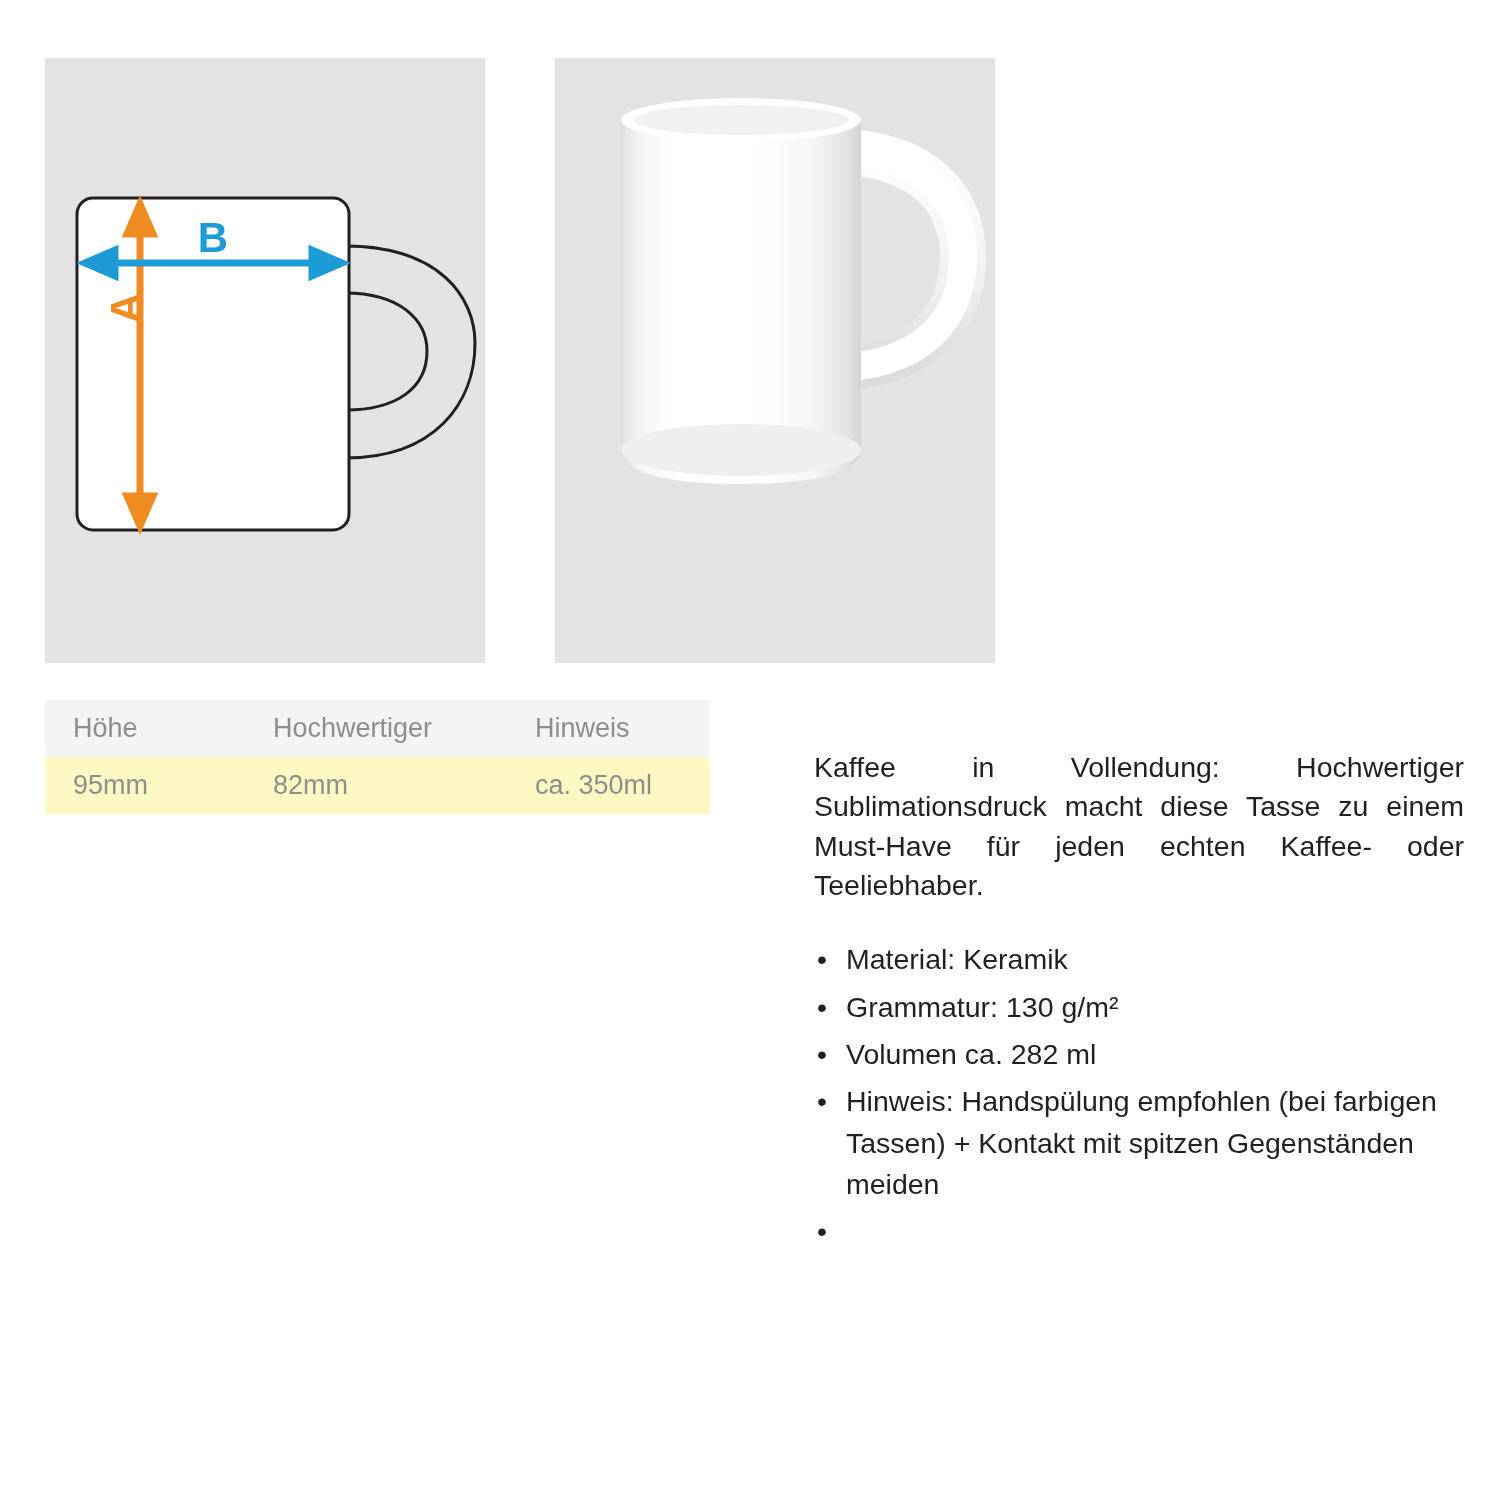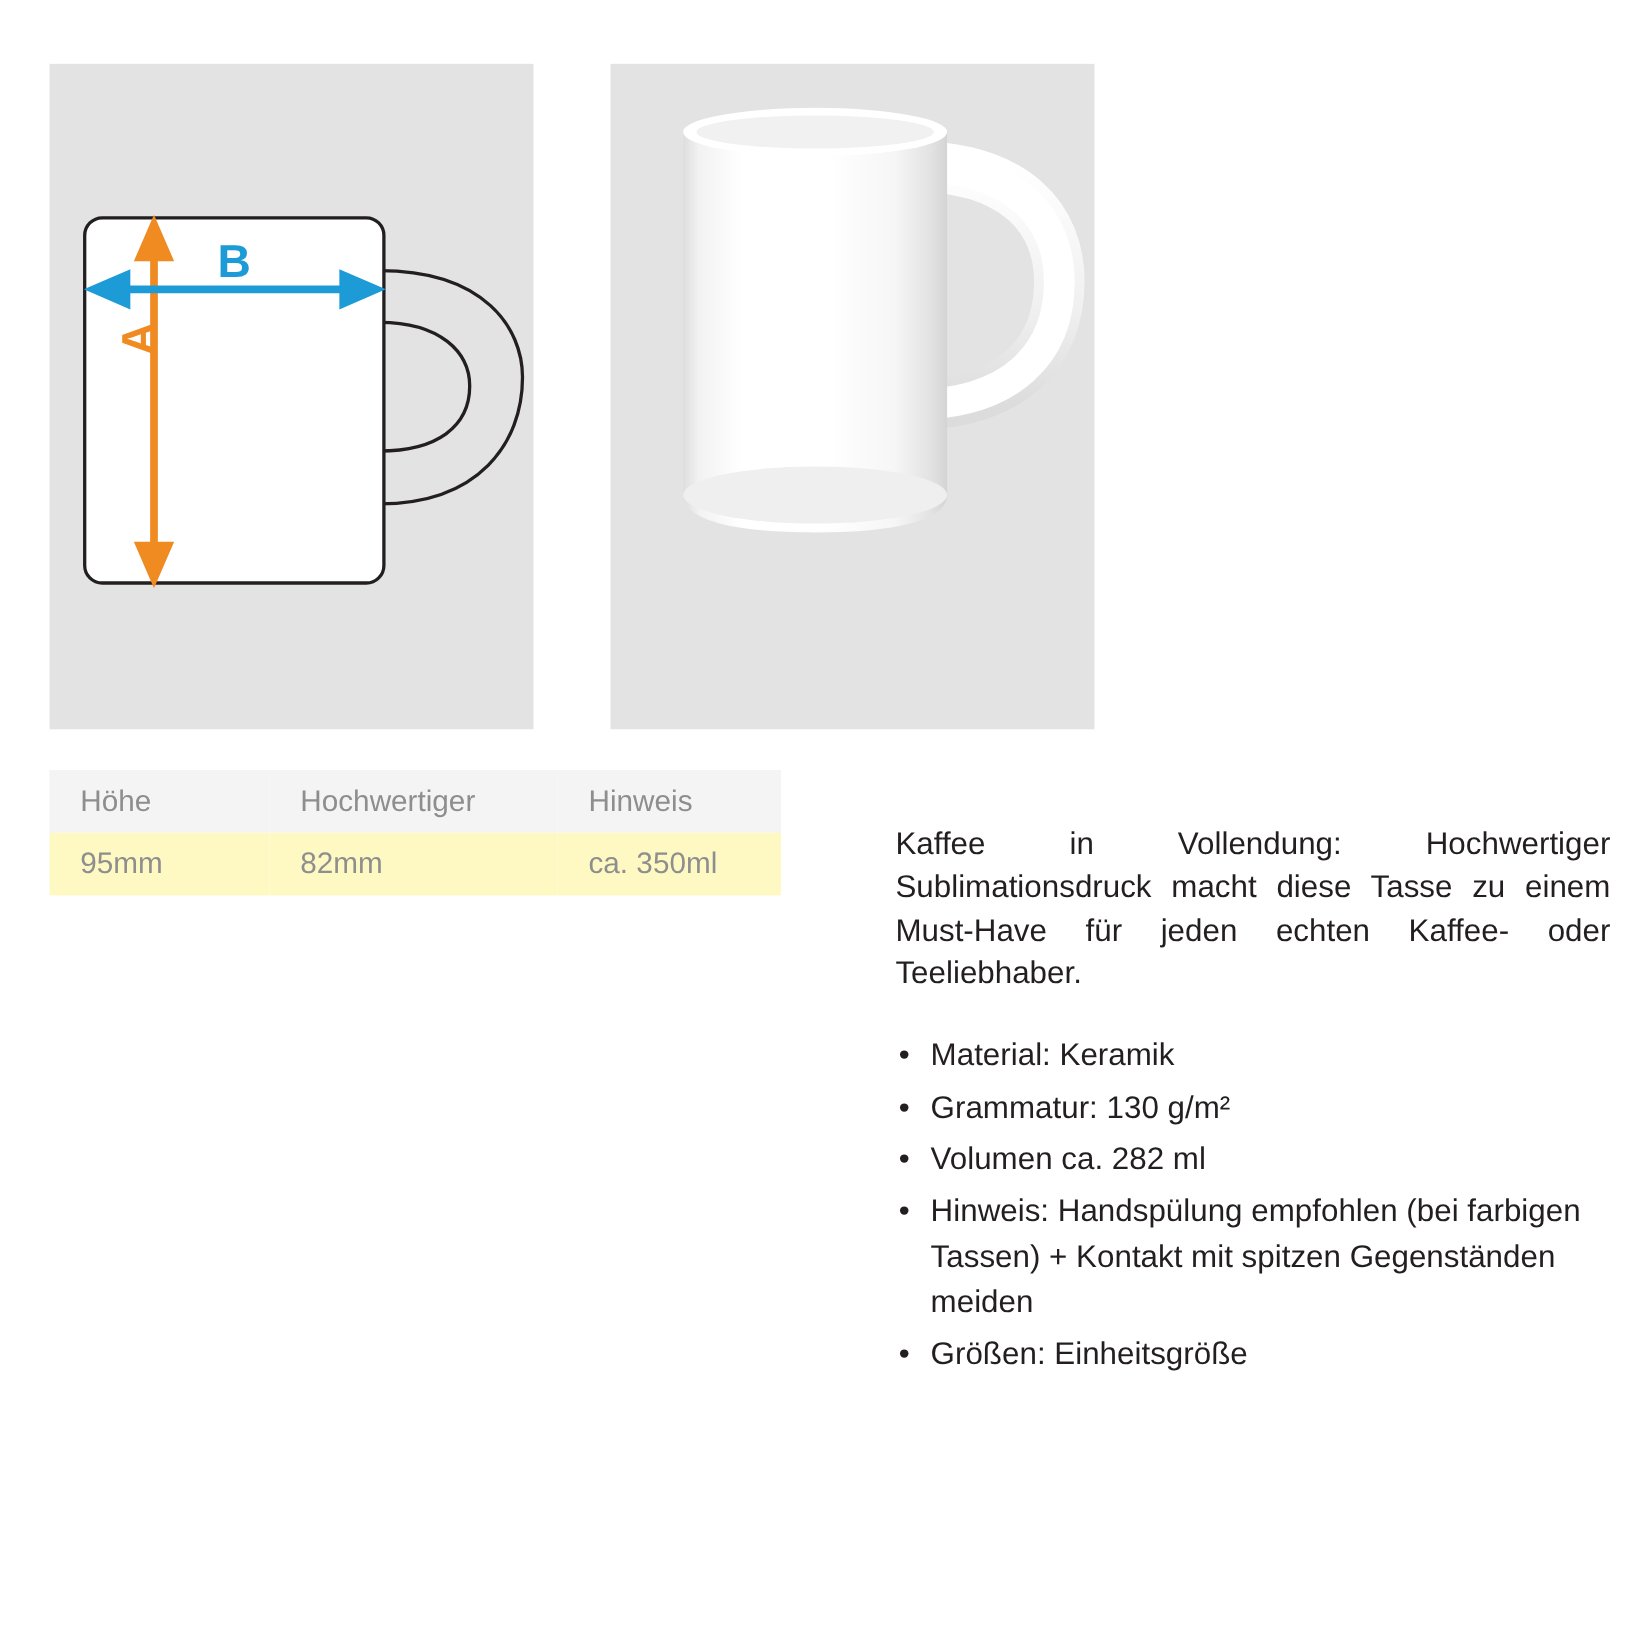--- a/index.html
+++ b/index.html
@@ -190,16 +190,15 @@
     <li>
       <span class="bullet">•</span>
       <span>Volumen ca. 282 ml</span>
     </li>
     <li>
       <span class="bullet">•</span>
       <span>Hinweis: Handspülung empfohlen (bei farbigen Tassen) + Kontakt mit spitzen Gegenständen meiden</span>
     </li>
     <li>
       <span class="bullet">•</span>
-      <span>Größen:  Einheitsgröße</span>
     </li>
   </ul>
 </div>
 
 </body></html>

